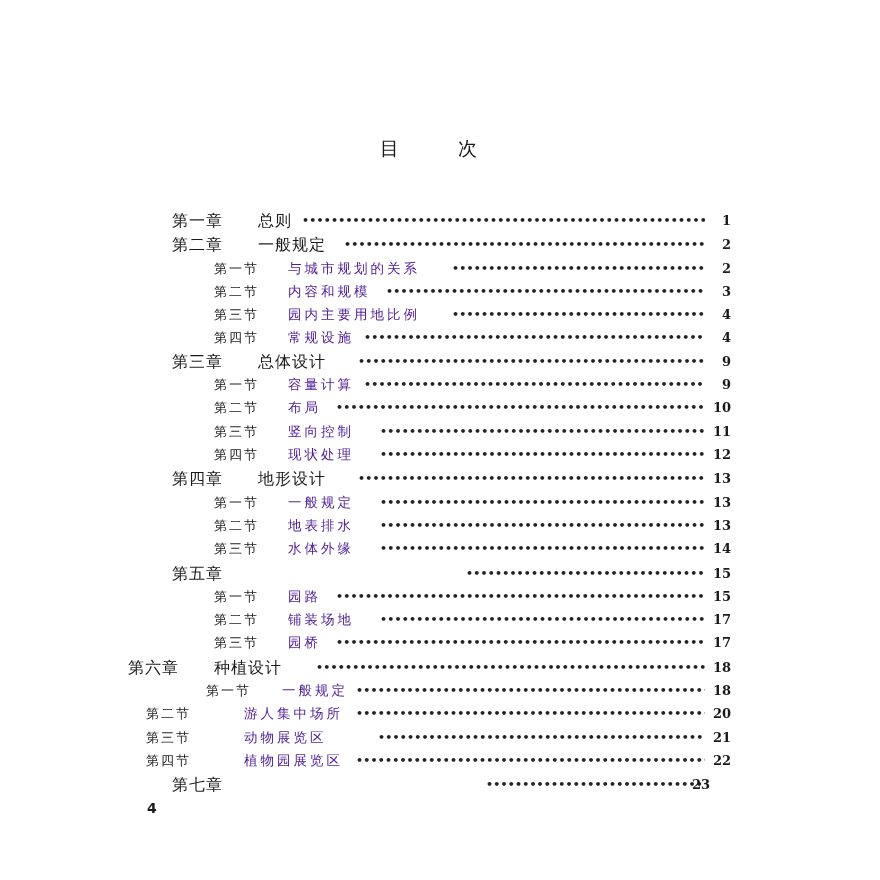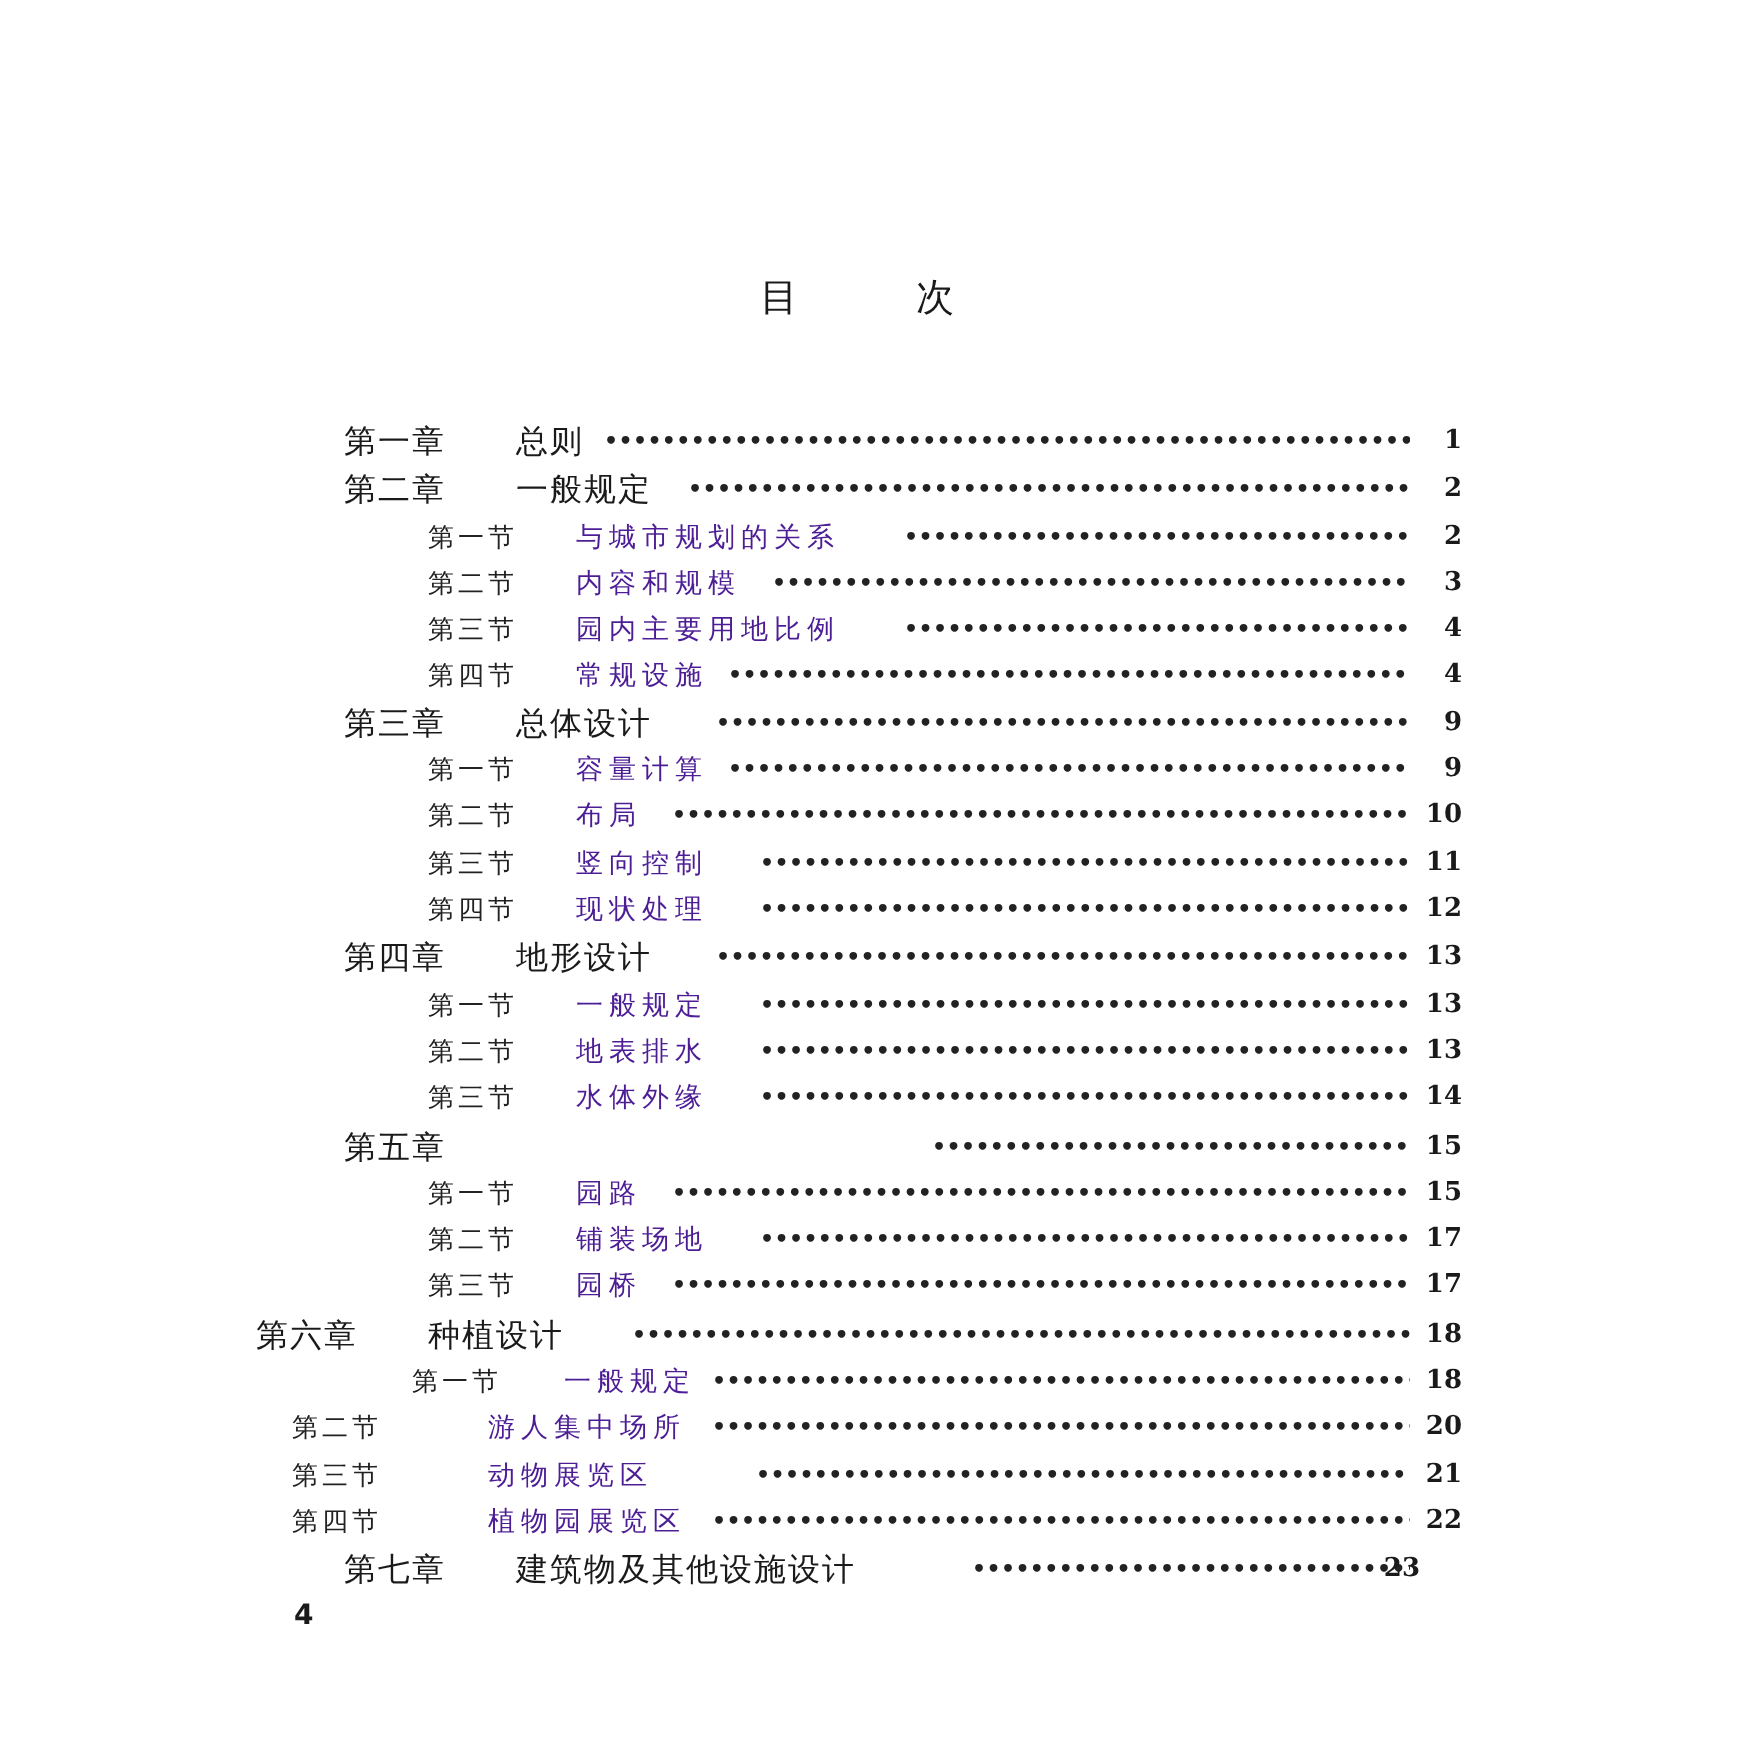--- a/index.html
+++ b/index.html
@@ -165,19 +165,18 @@
       <span class="pg" style="left: 701px; top: 0px;">21</span>
     </div>
     <div class="row sec" style="top: 750px; left: 0px; width: 880px;">
       <span class="lbl" style="position: absolute; left: 146px;">第四节</span>
       <span class="name" style="position: absolute; left: 244px;">植物园展览区</span>
       <span class="leader" style="left: 356px; width: 349px; top: 0px;">••••••••••••••••••••••••••••••••••••••••••••••••••••••••••••••••••••••••••••••••••••••••••••••••••••</span>
       <span class="pg" style="left: 701px; top: 0px;">22</span>
     </div>
     <div class="row chap" style="top: 774px; left: 0px; width: 740px;">
       <span class="lbl" style="position: absolute; left: 172px;">第七章</span>
-      <span class="name" style="position: absolute; left: 258px;">建筑物及其他设施设计</span>
       <span class="leader" style="left: 486px; width: 219px; top: 0px;">••••••••••••••••••••••••••••••••••••••••••••••••••••••••••••••••••••••••••••••••••••••••••••••••••••</span>
       <span class="pg" style="left: 680px; top: 0px; text-align: right;">23</span>
     </div>
   </div>
 
 <div class="footer">4</div>
 
 </body></html>

